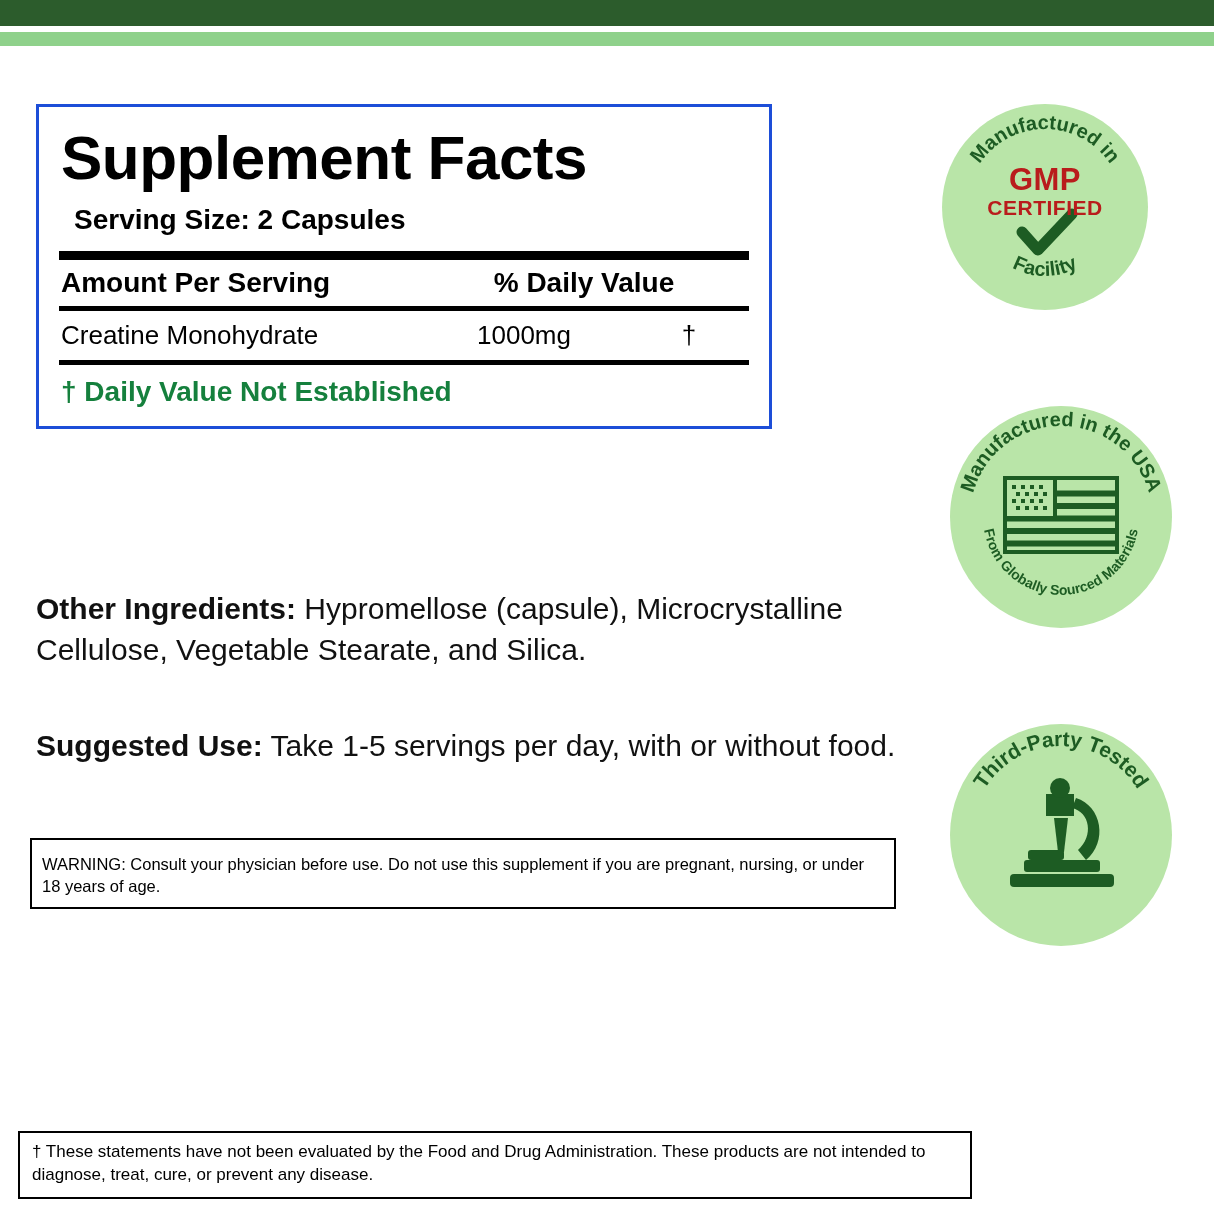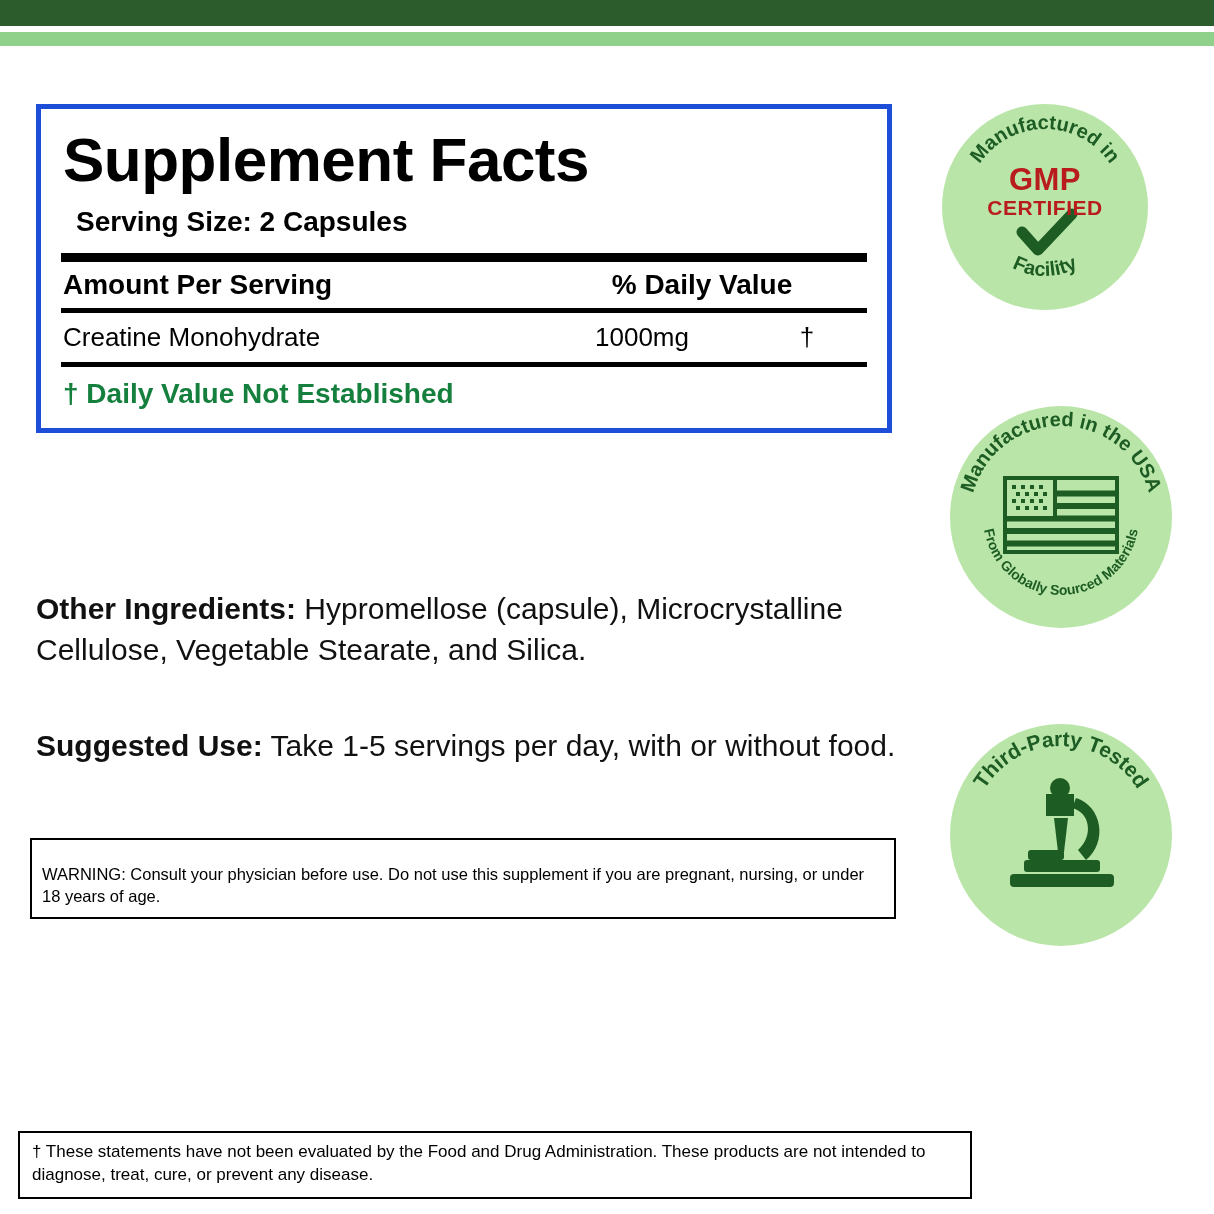--- a/index.html
+++ b/index.html
@@ -30,22 +30,22 @@
     width: 1214px;
     height: 14px;
     background: #8fd18b;
   }
 
   
   .sf-panel {
     position: absolute;
     left: 36px;
     top: 104px;
-    width: 856px;
-    border: 5px solid #1d4ed8;
+    width: 736px;
+    border: 3px solid #1d4ed8;
     box-sizing: border-box;
     background: #fff;
     padding: 14px 20px 16px 20px;
   }
   .sf-title {
     font-size: 62px;
     font-weight: bold;
     line-height: 1.05;
     letter-spacing: -0.5px;
     margin: 4px 0 10px 2px;
@@ -112,21 +112,21 @@
   #suggested-use { top: 725px; }
 
   
   .warning-box {
     position: absolute;
     left: 30px;
     top: 838px;
     width: 866px;
     box-sizing: border-box;
     border: 2px solid #000;
-    padding: 24px 10px 9px 10px;
+    padding: 14px 10px 9px 10px;
     font-size: 16.5px;
     line-height: 1.33;
   }
 
   
   .disclaimer-box {
     position: absolute;
     left: 18px;
     top: 1131px;
     width: 954px;

